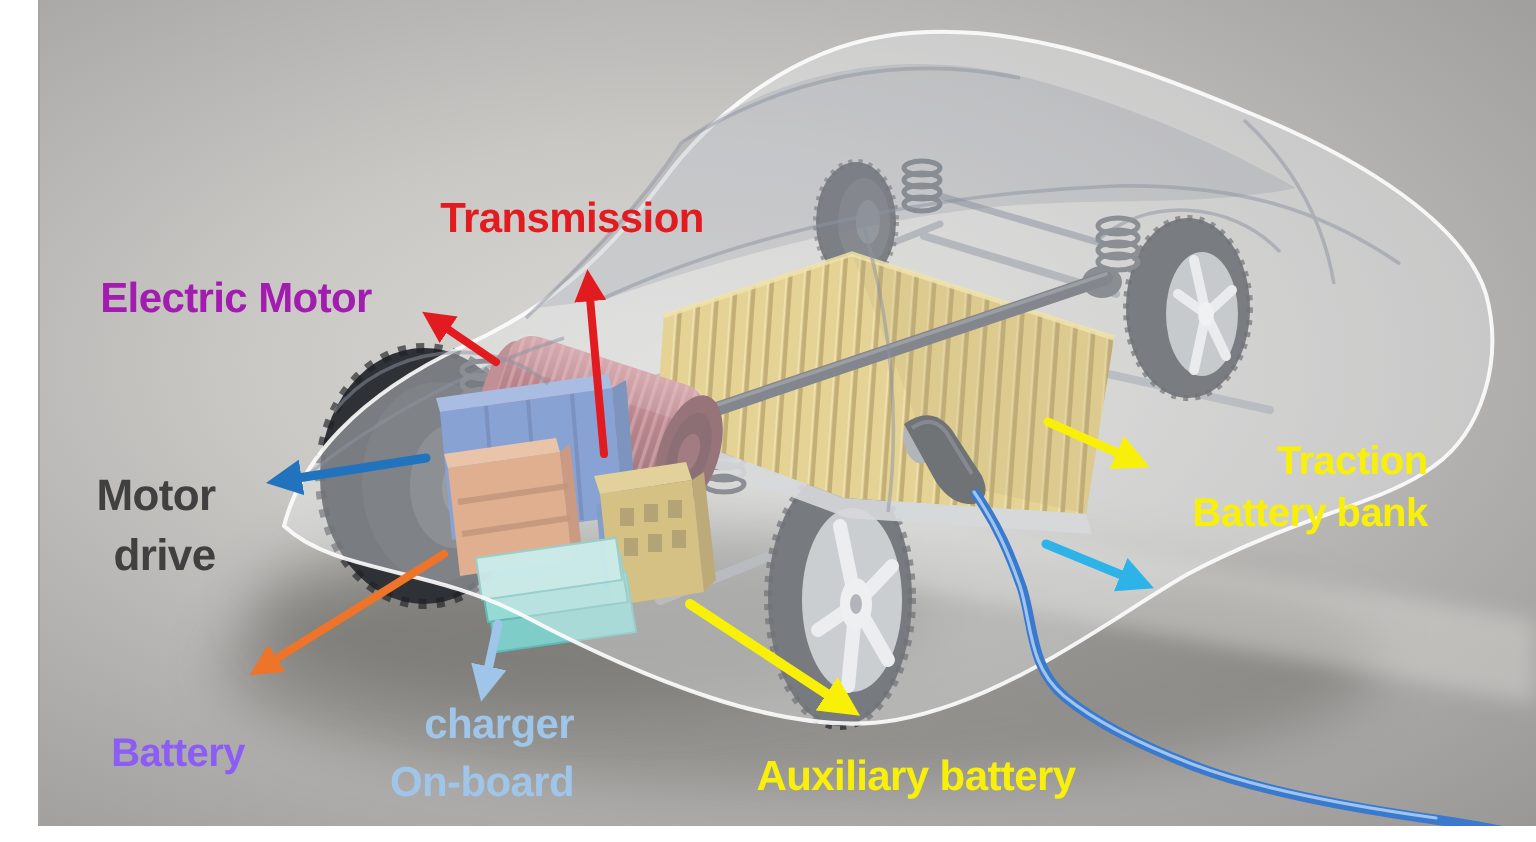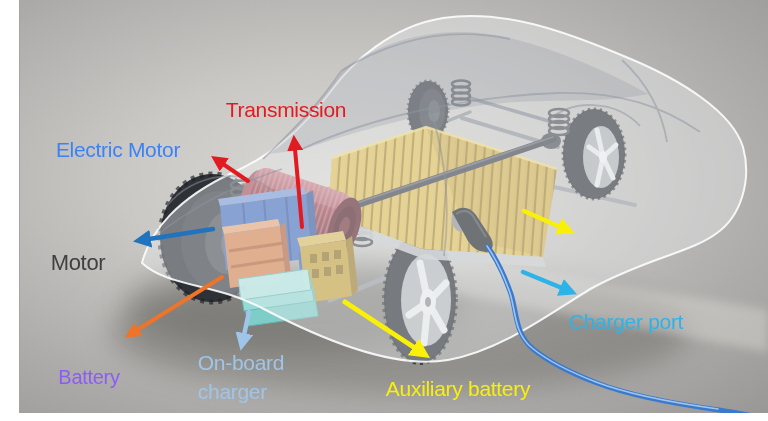--- a/index.html
+++ b/index.html
@@ -2,25 +2,25 @@
 <html><head>
 <meta charset="utf-8">
 <style>
   html,body{margin:0;padding:0;background:#ffffff;}
   #stage{position:relative;width:768px;height:421px;background:#ffffff;overflow:hidden;
          font-family:"Liberation Sans", sans-serif;}
   #slide{position:absolute;left:19px;top:0;width:749px;height:413px;
          background:radial-gradient(ellipse 95% 90% at 42% 44%, #dad8d5 0%, #cac8c5 30%, #aeacaa 62%, #8e8d8b 100%);
          border-left:1px solid #a5a4a2;}
   svg#scene{position:absolute;left:0;top:0;width:768px;height:421px;}
-  .lbl{position:absolute;transform:translate(-50%,-50%);font-weight:normal;text-align:left;
+  .lbl{position:absolute;transform:translate(-50%,-50%);font-weight:bold;text-align:right;
        white-space:nowrap;letter-spacing:-0.3px;z-index:5;}
   .lbl span{display:block;}
   #lbl-transmission{left:286px;top:110px;font-size:21px;color:#e21b21;}
-  #lbl-electric-motor{left:118px;top:150px;font-size:21px;color:#3b82f6;}
+  #lbl-electric-motor{left:118px;top:150px;font-size:21px;color:#a21caf;}
   #lbl-motor-drive{left:78px;top:263px;font-size:22px;color:#404040;line-height:30px;}
   #lbl-battery-converter{left:89px;top:377px;font-size:20px;color:#8b5cf6;line-height:30px;}
   #lbl-onboard-charger{left:241px;top:377px;font-size:21px;color:#9fc5e8;line-height:29px;}
   #lbl-auxiliary-battery{left:458px;top:389px;font-size:21px;color:#f9f00a;}
   #lbl-traction-battery{left:655px;top:244px;font-size:20px;color:#f9f00a;line-height:26px;}
   #lbl-charger-port{left:626px;top:322px;font-size:21px;color:#2eb3e8;}
 </style>
 </head>
 <body>
 
@@ -256,23 +256,27 @@
         <line x1="523" y1="272" x2="562" y2="288" stroke="#2eb3e8" stroke-width="4.5" marker-end="url(#arrow-cyan)"></line>
         <line x1="345" y1="302" x2="415" y2="348" stroke="#f9f00a" stroke-width="5" marker-end="url(#arrow-yellow)"></line>
       </g>
     </g>
   </svg>
 
   <div class="lbl" id="lbl-transmission">Transmission</div>
   <div class="lbl" id="lbl-electric-motor">Electric Motor</div>
   <div class="lbl" id="lbl-motor-drive">
     <span>Motor</span>
+    <span>drive</span>
   </div>
   <div class="lbl" id="lbl-battery-converter">
     <span>Battery</span>
   </div>
   <div class="lbl" id="lbl-onboard-charger">
+    <span>charger</span>
     <span>On-board</span>
-    <span>charger</span>
   </div>
   <div class="lbl" id="lbl-auxiliary-battery">Auxiliary battery</div>
-  <div class="lbl" id="lbl-charger-port">Charger port</div>
+  <div class="lbl" id="lbl-traction-battery">
+    <span>Traction</span>
+    <span>Battery bank</span>
+  </div>
 </div>
 
 </body></html>

